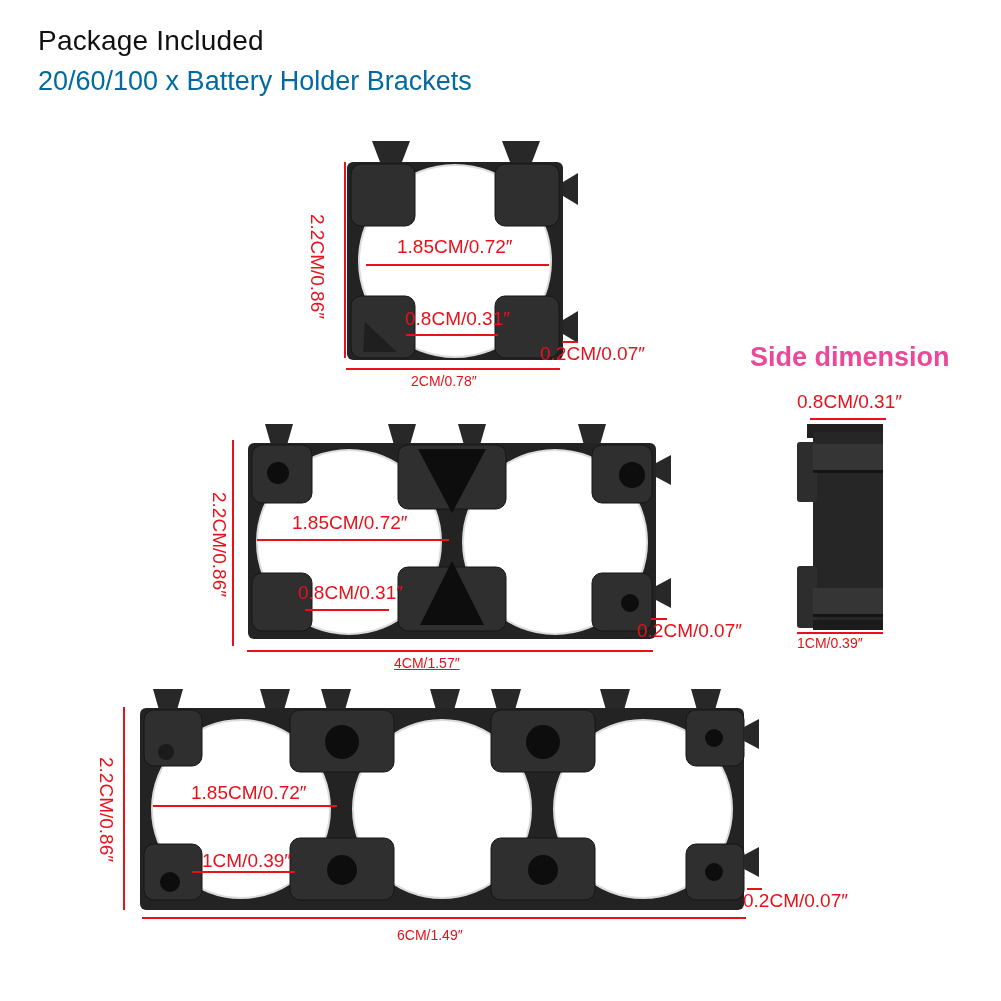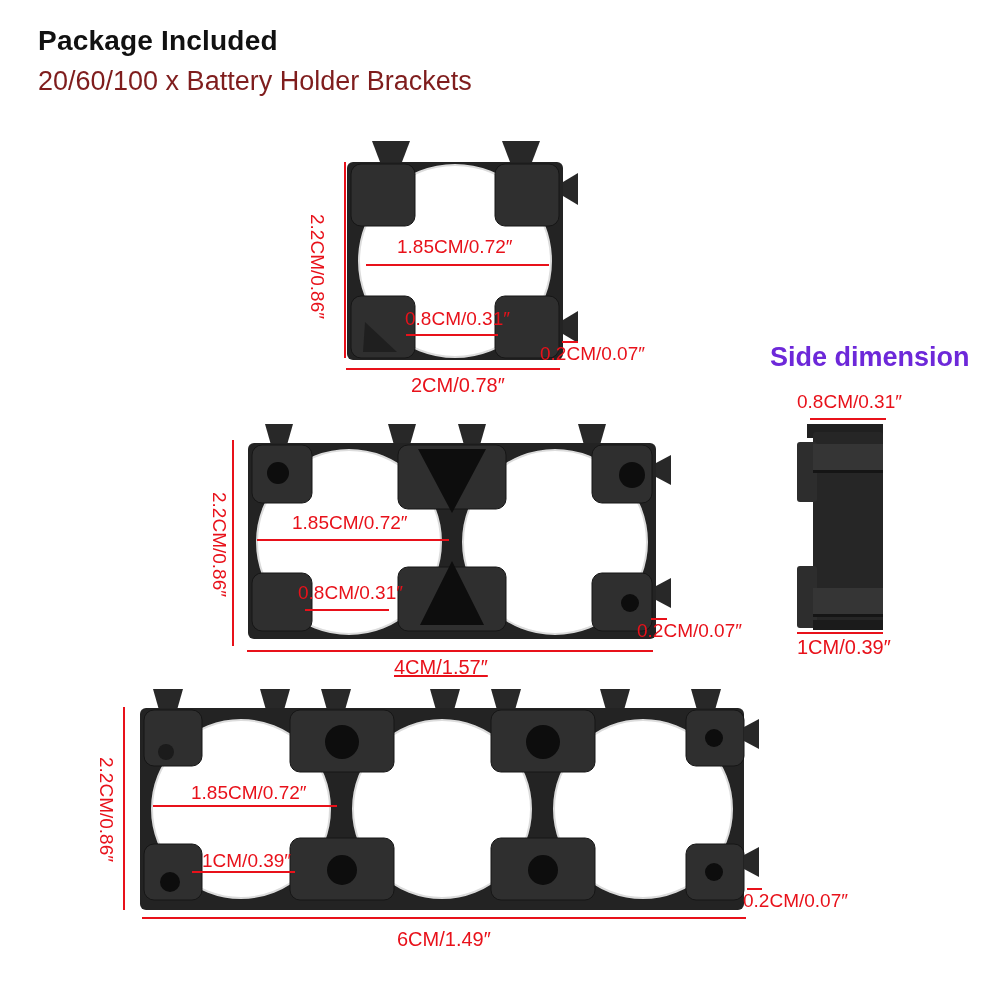--- a/index.html
+++ b/index.html
@@ -1,24 +1,24 @@
 <!DOCTYPE html>
 <html><head>
 <meta charset="utf-8">
 <style>
   html,body{margin:0;padding:0;background:#fff;}
   #canvas{
     position:relative;width:1001px;height:1001px;background:#ffffff;overflow:hidden;
     font-family:"Liberation Sans", sans-serif;
   }
-  .hdr-title{position:absolute;left:38px;top:25px;font-size:28px;font-weight:bold;color:#111;letter-spacing:0.2px;}
-  .hdr-sub{position:absolute;left:38px;top:66px;font-size:27px;font-weight:400;color:#7f1d1d;}
-  .side-title{position:absolute;left:770px;top:342px;font-size:27px;font-weight:bold;color:#6d28d9;}
+  .hdr-title{position:absolute;left:38px;top:25px;font-size:28px;font-weight:normal;color:#111;letter-spacing:0.2px;}
+  .hdr-sub{position:absolute;left:38px;top:66px;font-size:27px;font-weight:400;color:#0369a1;}
+  .side-title{position:absolute;left:750px;top:342px;font-size:27px;font-weight:bold;color:#ec4899;}
   .dim{position:absolute;color:#e8111a;font-size:19px;white-space:nowrap;line-height:1.1;}
-  .dim.big{font-size:20px;}
+  .dim.big{font-size:14px;}
   .vdim{transform:rotate(90deg);transform-origin:0 0;}
   .rline{position:absolute;background:#e8111a;height:2px;}
   .rline.v{width:2px;}
   svg{position:absolute;display:block;}
   .photo{shape-rendering:geometricPrecision;}
 </style>
 </head>
 <body>
 
 <div id="canvas">

